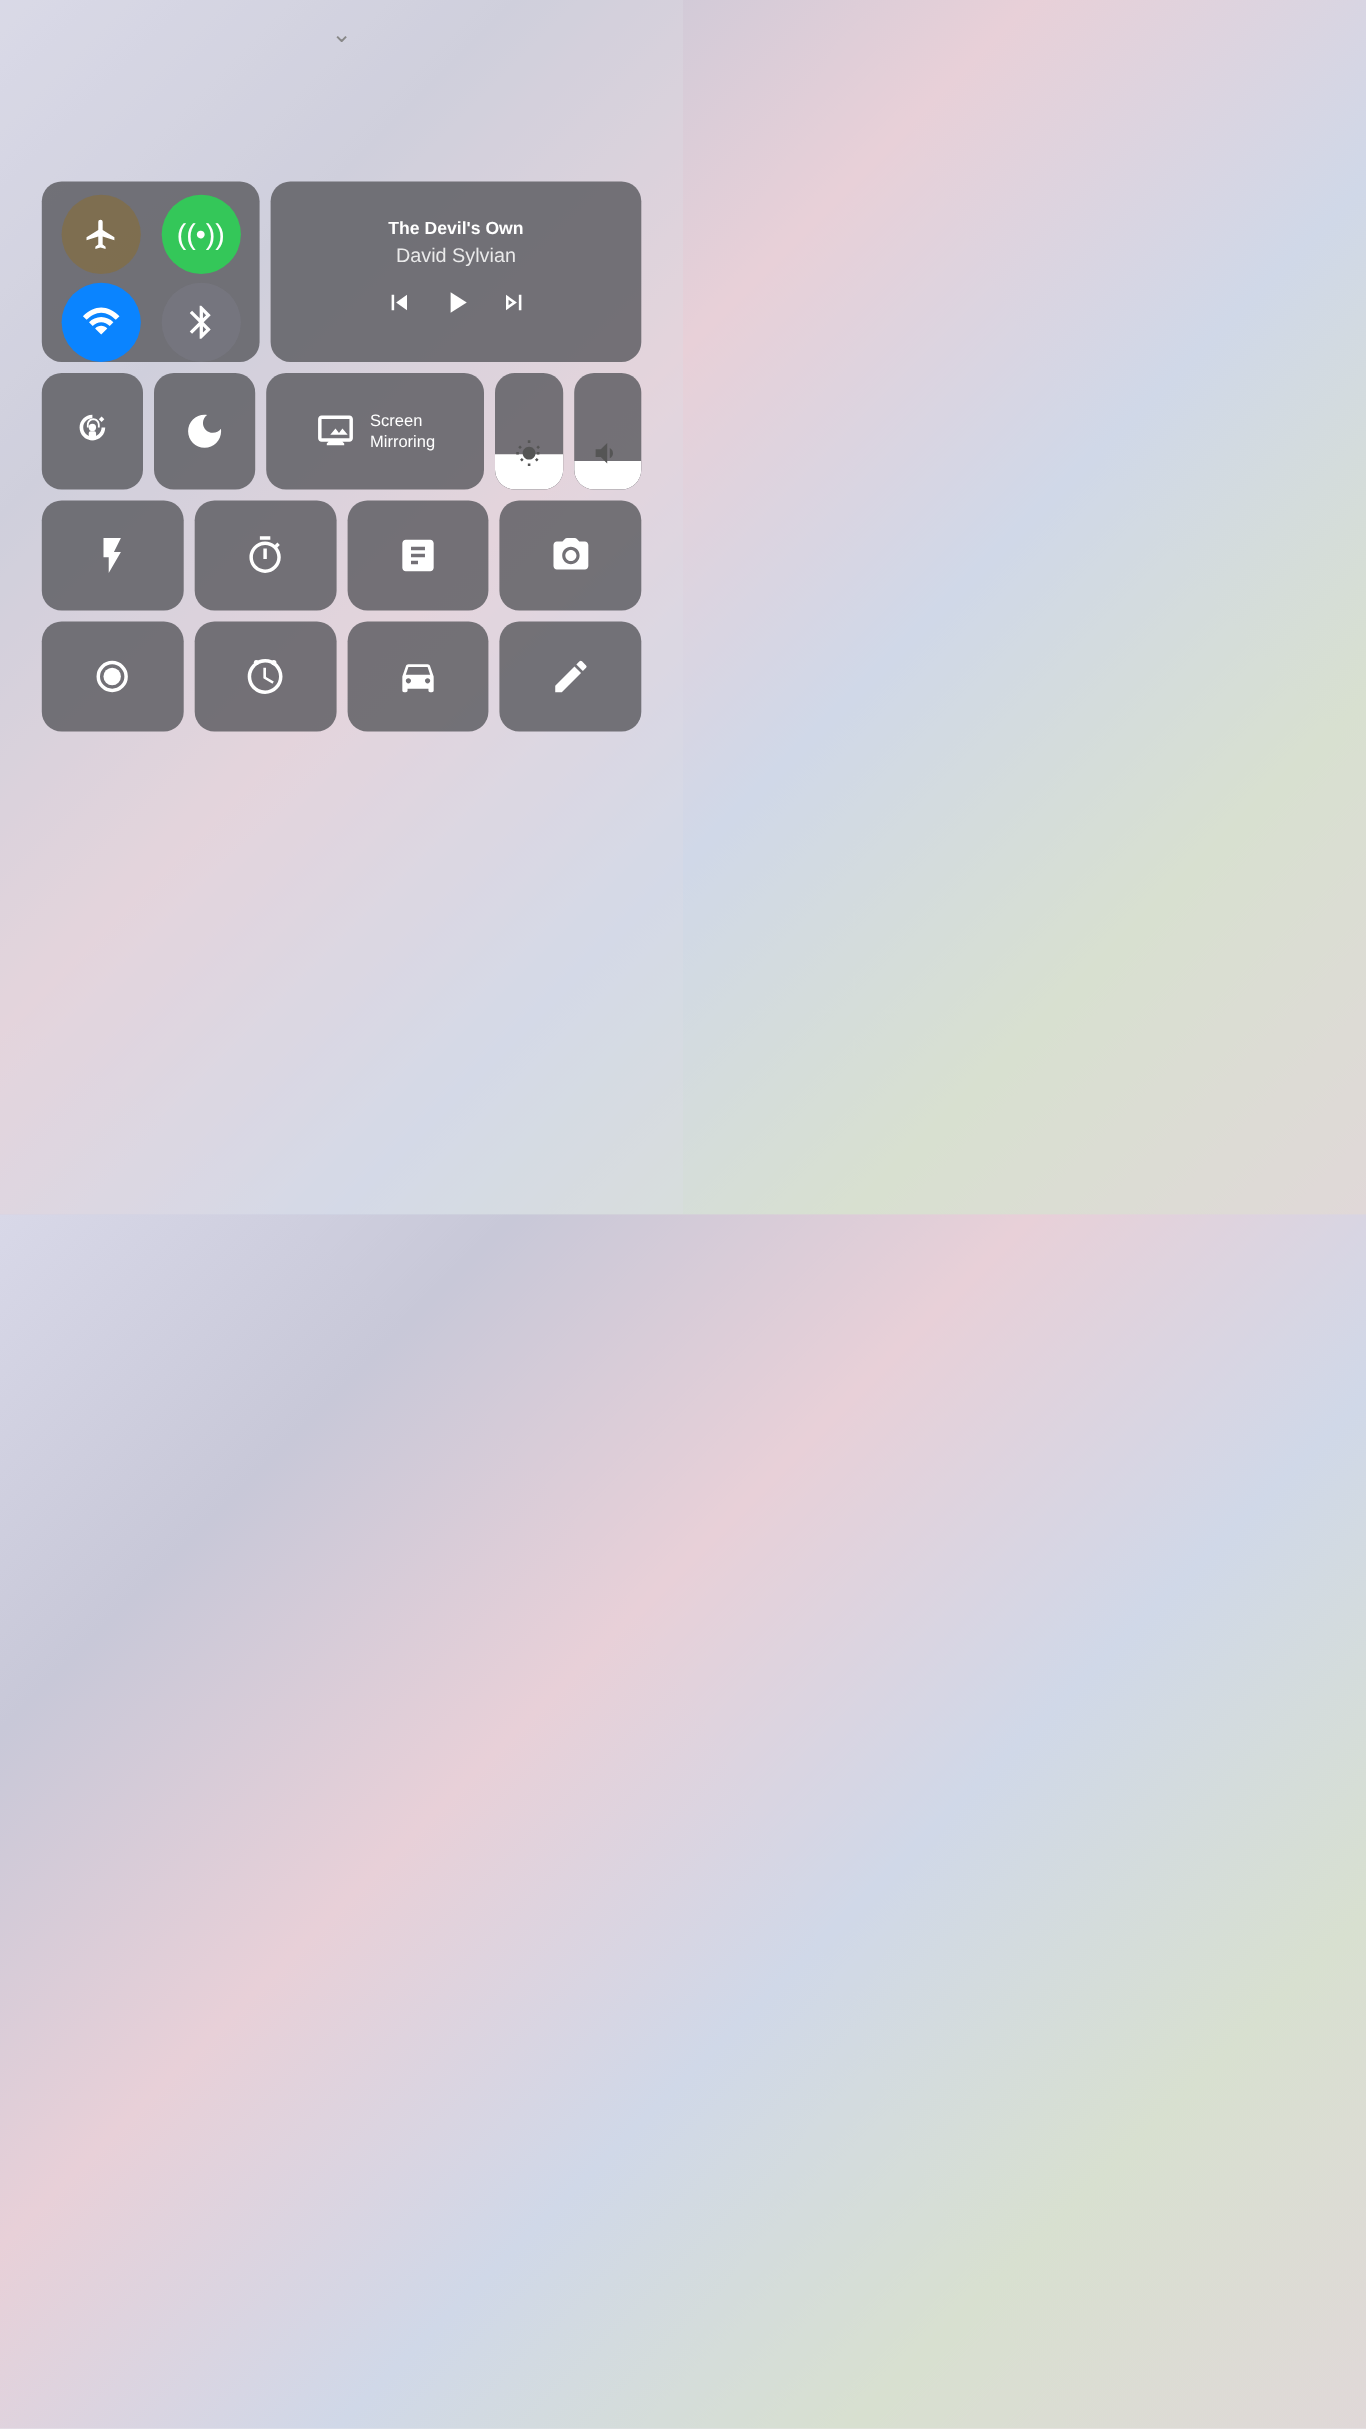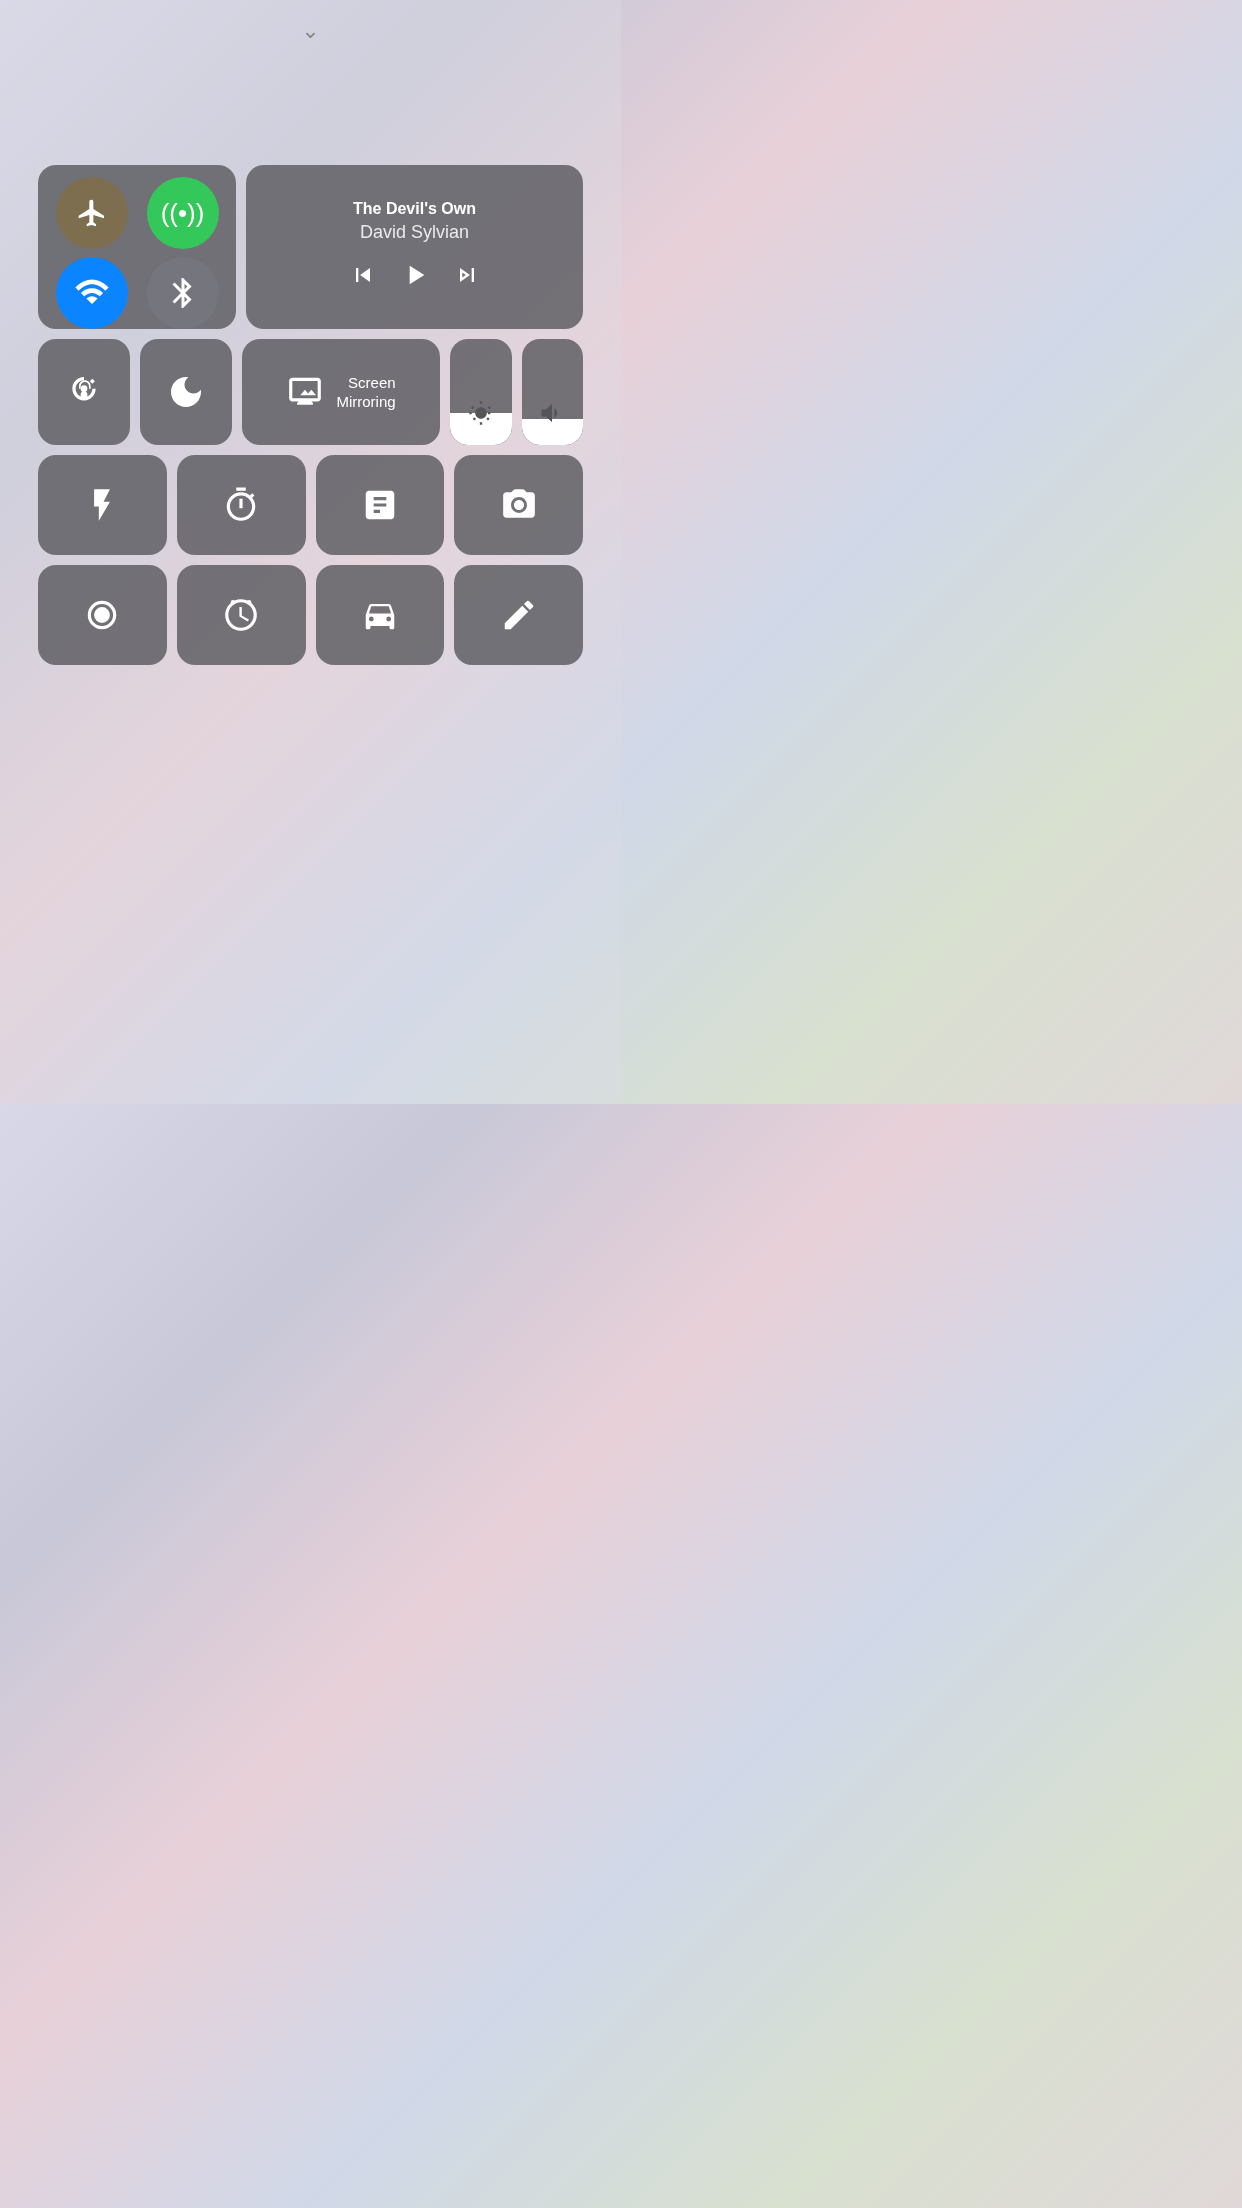--- a/index.html
+++ b/index.html
@@ -289,21 +289,21 @@
       <svg viewBox="0 0 24 24" width="40" height="40" fill="white">
         <path d="M12 3c-4.97 0-9 4.03-9 9s4.03 9 9 9 9-4.03 9-9c0-.46-.04-.92-.1-1.36-.98 1.37-2.58 2.26-4.4 2.26-2.98 0-5.4-2.42-5.4-5.4 0-1.81.89-3.42 2.26-4.4-.44-.06-.9-.1-1.36-.1z"></path>
       </svg>
     </div>
 
     <div class="tile screen-mirror-tile">
       <svg viewBox="0 0 24 24" width="38" height="38" fill="white">
         <path d="M20 3H4c-1.1 0-2 .9-2 2v11c0 1.1.9 2 2 2h4l-1 1v1h10v-1l-1-1h4c1.1 0 2-.9 2-2V5c0-1.1-.9-2-2-2zm0 13H4V5h16v11z"></path>
         <path d="M9 14l3-3.5L14 13l2-2.5 3 3.5H9z" fill="white"></path>
       </svg>
-      <div style="color:white;font-size:15px;font-weight:500;line-height:1.3;text-align:right;">
+      <div style="color:white;font-size:15px;font-weight:500;line-height:1.3;">
         <span>Screen</span><br>
         <span>Mirroring</span>
       </div>
     </div>
 
     <div class="slider-tile">
       <div class="slider-fill" style="height: 30%;"></div>
       <div class="slider-icon">
         <svg viewBox="0 0 24 24" width="28" height="28">
           <path fill="#555" d="M12 7c-2.76 0-5 2.24-5 5s2.24 5 5 5 5-2.24 5-5-2.24-5-5-5zM2 13h2v-2H2zm2.93-7.07-1.41 1.41 1.41 1.41 1.41-1.41zm14.14 0-1.41 1.41 1.41 1.41 1.41-1.41zM11 2v2h2V2zm0 18v2h2v-2zm9-9h-2v2h2zM4.93 17.07l1.41 1.41 1.41-1.41-1.41-1.41zm13.04 1.41 1.41-1.41-1.41-1.41-1.41 1.41z"></path>

